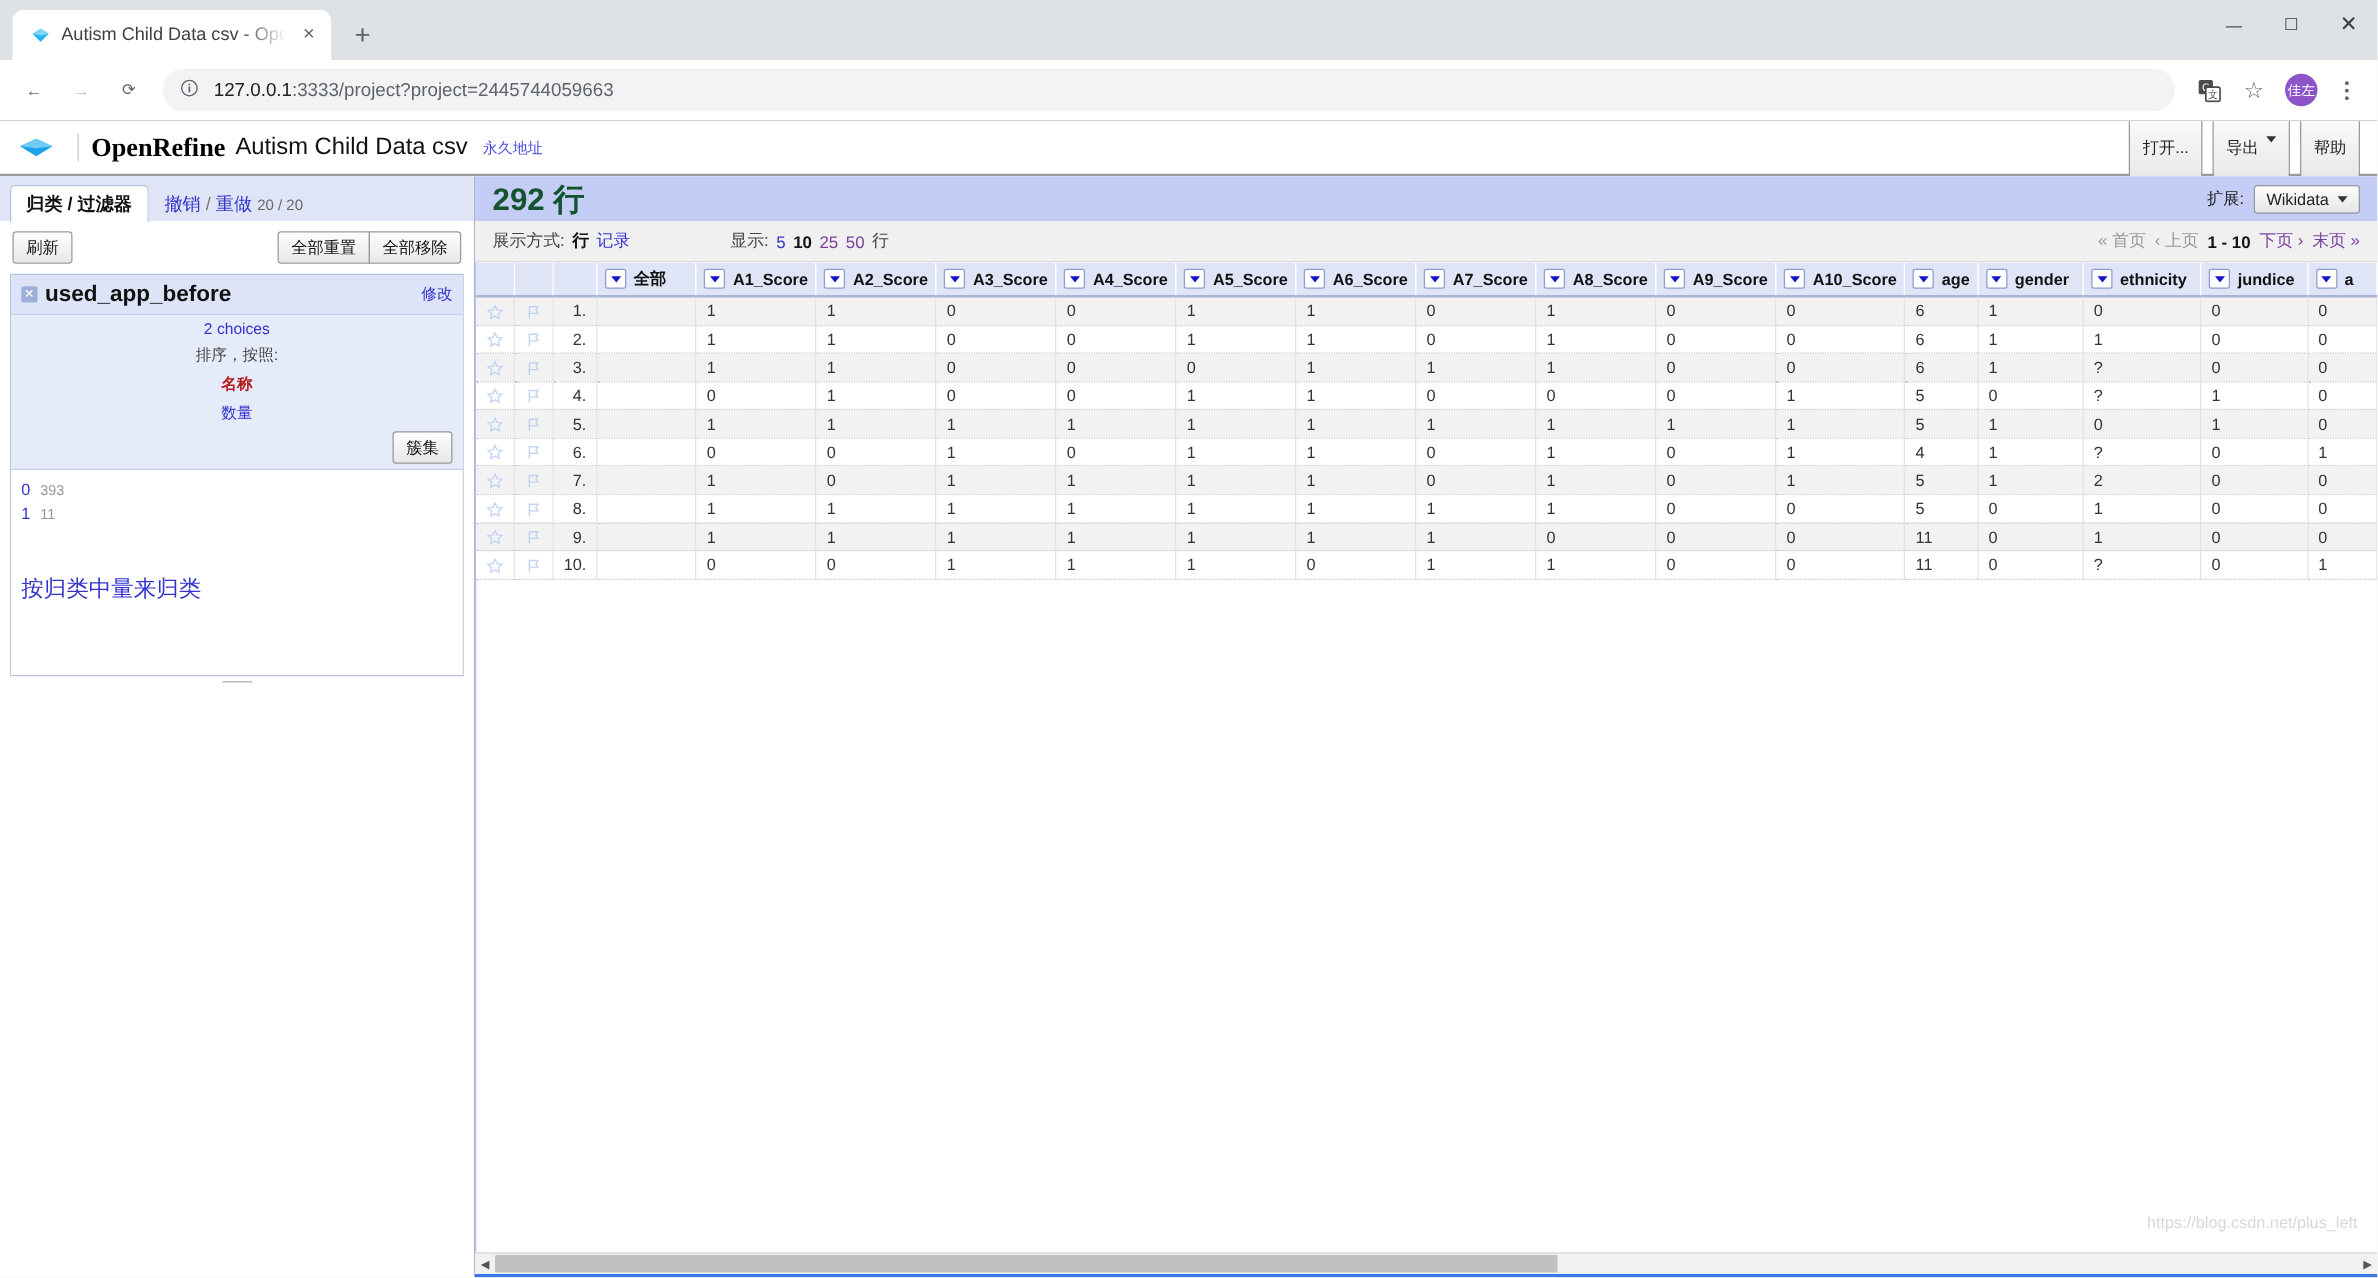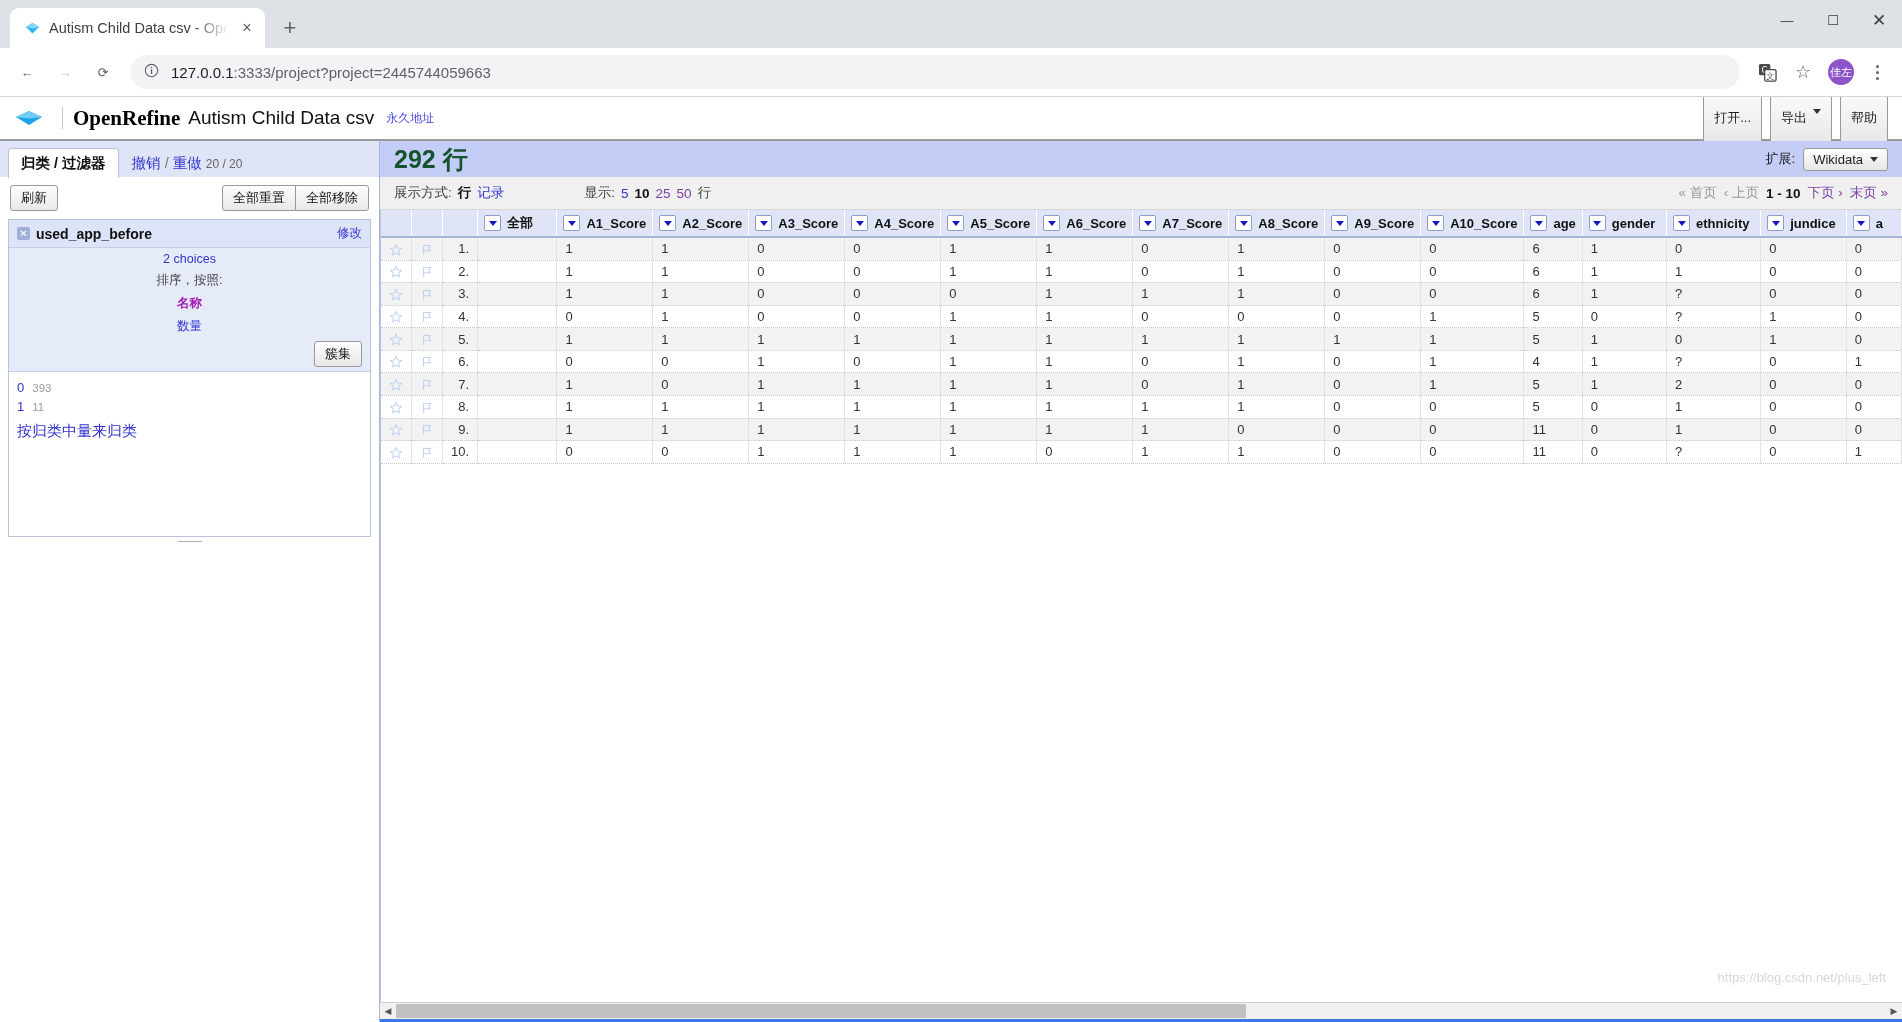--- a/index.html
+++ b/index.html
@@ -82,31 +82,31 @@
   .facet-toolbar{display:flex;align-items:center;padding:8px 10px 6px 10px;}
   .sm-btn{border:1px solid #999;background:linear-gradient(#fdfdfd,#e8e8e8);border-radius:3px;padding:3px 10px;font-size:13px;color:#111;}
   .facet-toolbar .right-group{margin-left:auto;display:flex;gap:0;}
   .facet-toolbar .right-group .sm-btn{border-radius:0;margin-left:-1px}
   .facet-toolbar .right-group .sm-btn:first-child{border-radius:3px 0 0 3px;margin-left:0}
   .facet-toolbar .right-group .sm-btn:last-child{border-radius:0 3px 3px 0}
 
   .facet{margin:2px 8px 0 8px;border:1px solid #b9c3de;background:#fff;}
   .facet-head{background:#dde4f7;display:flex;align-items:center;padding:5px 8px;gap:6px;border-bottom:1px solid #c6cfe6;}
   .facet-x{width:13px;height:13px;background:#9fb0d8;color:#fff;font-size:10px;line-height:13px;text-align:center;border-radius:2px;flex:0 0 13px;}
-  .facet-name{font-weight:bold;font-size:14px;color:#111;}
+  .facet-name{font-weight:bold;font-size:18px;color:#111;}
   .facet-edit{margin-left:auto;color:#3333cc;font-size:12.5px;}
   .facet-sub{background:#e6ebfa;display:flex;align-items:center;padding:4px 8px;gap:6px;font-size:12.5px;border-bottom:1px solid #c6cfe6;flex-direction:column;}
   .facet-sub .lk{color:#3333cc;}
-  .facet-sub .bd{font-weight:bold;color:#a21caf;}
+  .facet-sub .bd{font-weight:bold;color:#b91c1c;}
   .facet-sub .cluster{margin-left:auto;}
   .facet-choices{padding:6px 8px 8px 8px;background:#fff;min-height:150px;}
   .choice{display:flex;align-items:baseline;gap:8px;padding:2px 0;font-size:13px;}
   .choice .label{color:#3333cc;}
   .choice .count{color:#999;font-size:11.5px;}
-  .facet-link{color:#3333cc;font-size:15px;padding-top:6px;display:block;}
+  .facet-link{color:#3333cc;font-size:18px;padding-top:6px;display:block;margin-top:33px;}
   .facet-resize{height:9px;display:flex;align-items:center;justify-content:center;}
   .facet-resize i{display:block;width:24px;height:0;border-top:1px solid #b0b0b0;}
 
   
   .right{flex:1;display:flex;flex-direction:column;min-width:0;background:#fff;}
   .rows-bar{height:36px;background:#c3cdf5;display:flex;align-items:center;padding:0 14px;box-sizing:border-box;}
   .rows-count{font-size:25px;font-weight:bold;color:#14532d;}
   .rows-bar .sp{flex:1}
   .ext-label{font-size:13px;color:#222;margin-right:8px;}
   .ext-btn{border:1px solid #999;background:linear-gradient(#fdfdfd,#e6e6e6);border-radius:3px;padding:3px 9px;font-size:13px;display:flex;align-items:center;gap:7px;}

